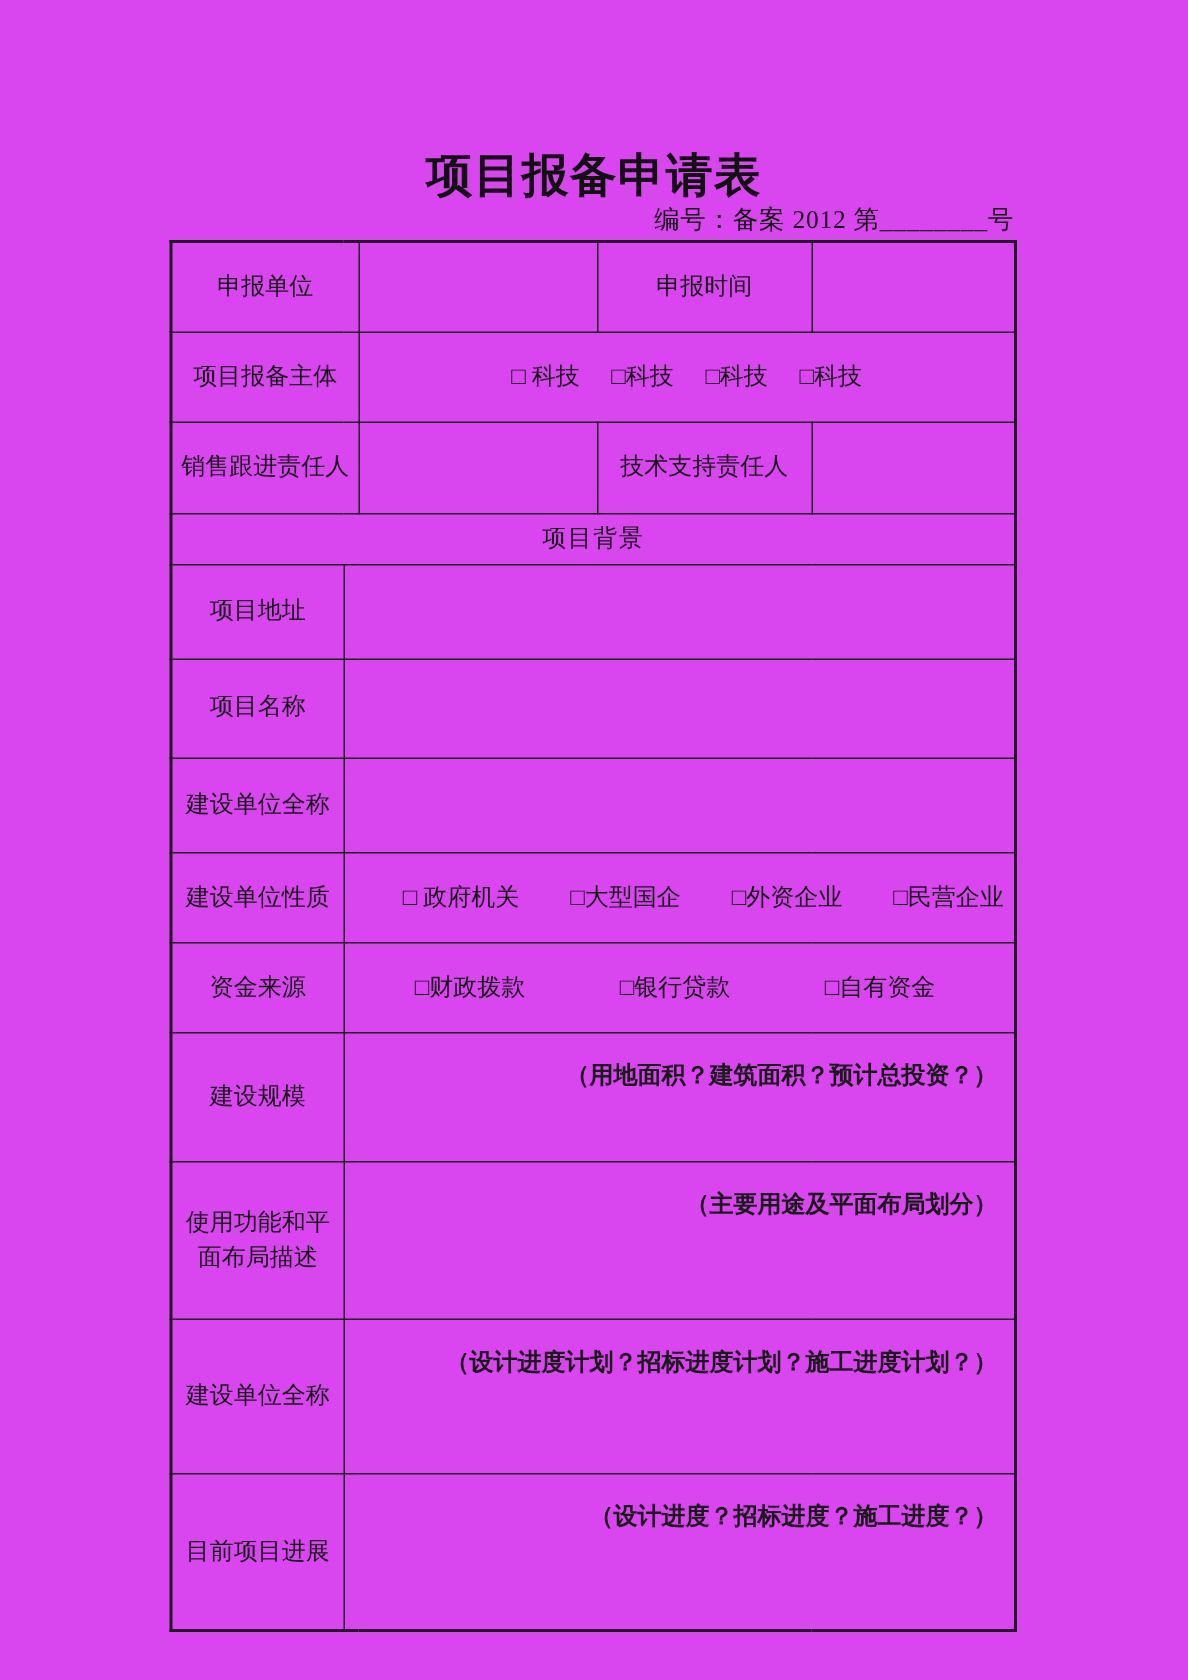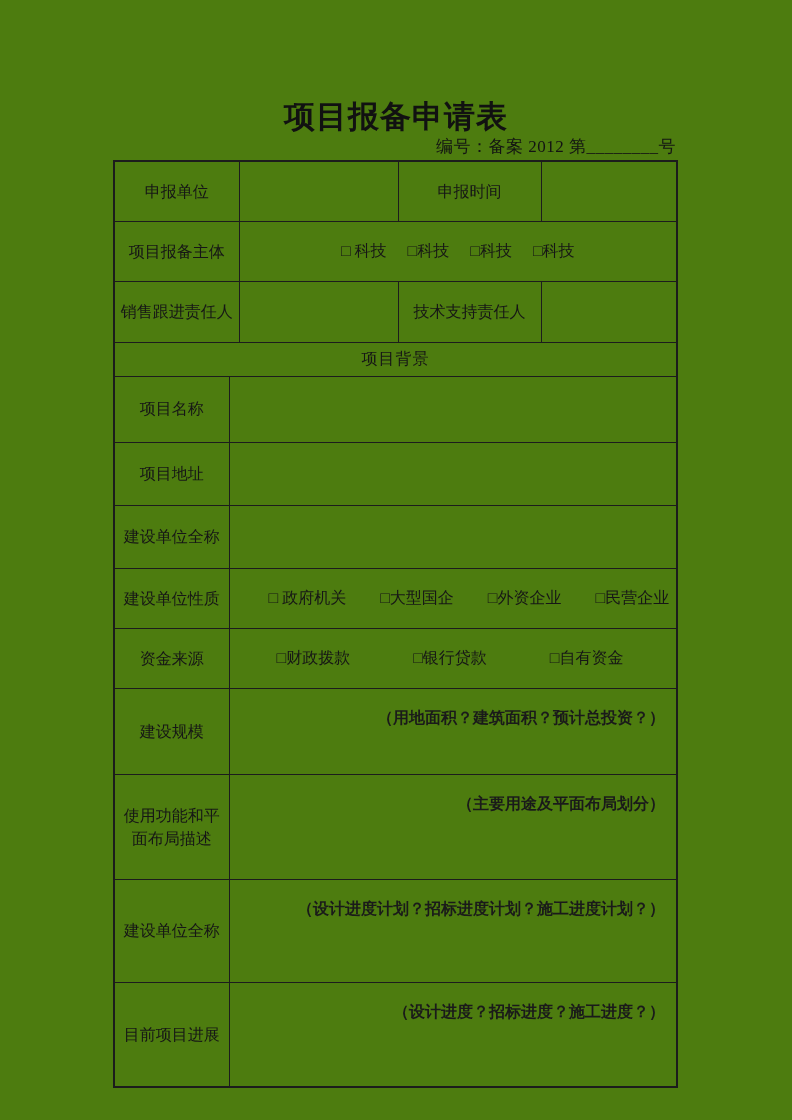--- a/index.html
+++ b/index.html
@@ -1,18 +1,18 @@
 <!DOCTYPE html>
 <html><head>
 <meta charset="utf-8">
 <style>
   html,body{margin:0;padding:0;background:#ffffff;}
   body{width:792px;height:1120px;overflow:hidden;
        font-family:"Liberation Serif","DejaVu Serif",serif;color:#161616;}
-  .sheet{position:relative;width:792px;height:1120px;background:#4d7c0f;}
+  .sheet{position:relative;width:792px;height:1120px;background:#d946ef;}
 
   .doc-title{position:absolute;top:96px;left:0;width:792px;text-align:center;
              font-size:31px;font-weight:600;letter-spacing:1px;color:#111;}
 
   .number-line{position:absolute;top:135px;left:113px;width:563px;text-align:right;
                font-size:17px;color:#131313;letter-spacing:.5px;}
 
   table.form{position:absolute;left:113px;top:160px;width:563px;
              border-collapse:collapse;table-layout:fixed;
              border:2.5px solid #1c1c1c;}
@@ -78,27 +78,27 @@
       <td colspan="2" class="label-cell">销售跟进责任人</td>
       <td class="value-cell"></td>
       <td class="label-cell">技术支持责任人</td>
       <td class="value-cell"></td>
     </tr>
 
     <tr style="height:34px">
       <td colspan="5" class="section-cell">项目背景</td>
     </tr>
 
-    <tr style="height:66px">
-      <td class="label-cell">项目名称</td>
+    <tr style="height:63px">
+      <td class="label-cell">项目地址</td>
       <td colspan="4" class="value-cell"></td>
     </tr>
 
-    <tr style="height:63px">
-      <td class="label-cell">项目地址</td>
+    <tr style="height:66px">
+      <td class="label-cell">项目名称</td>
       <td colspan="4" class="value-cell"></td>
     </tr>
 
     <tr style="height:63px">
       <td class="label-cell">建设单位全称</td>
       <td colspan="4" class="value-cell"></td>
     </tr>
 
     <tr style="height:44px">
       <td class="label-cell">建设单位性质</td>

